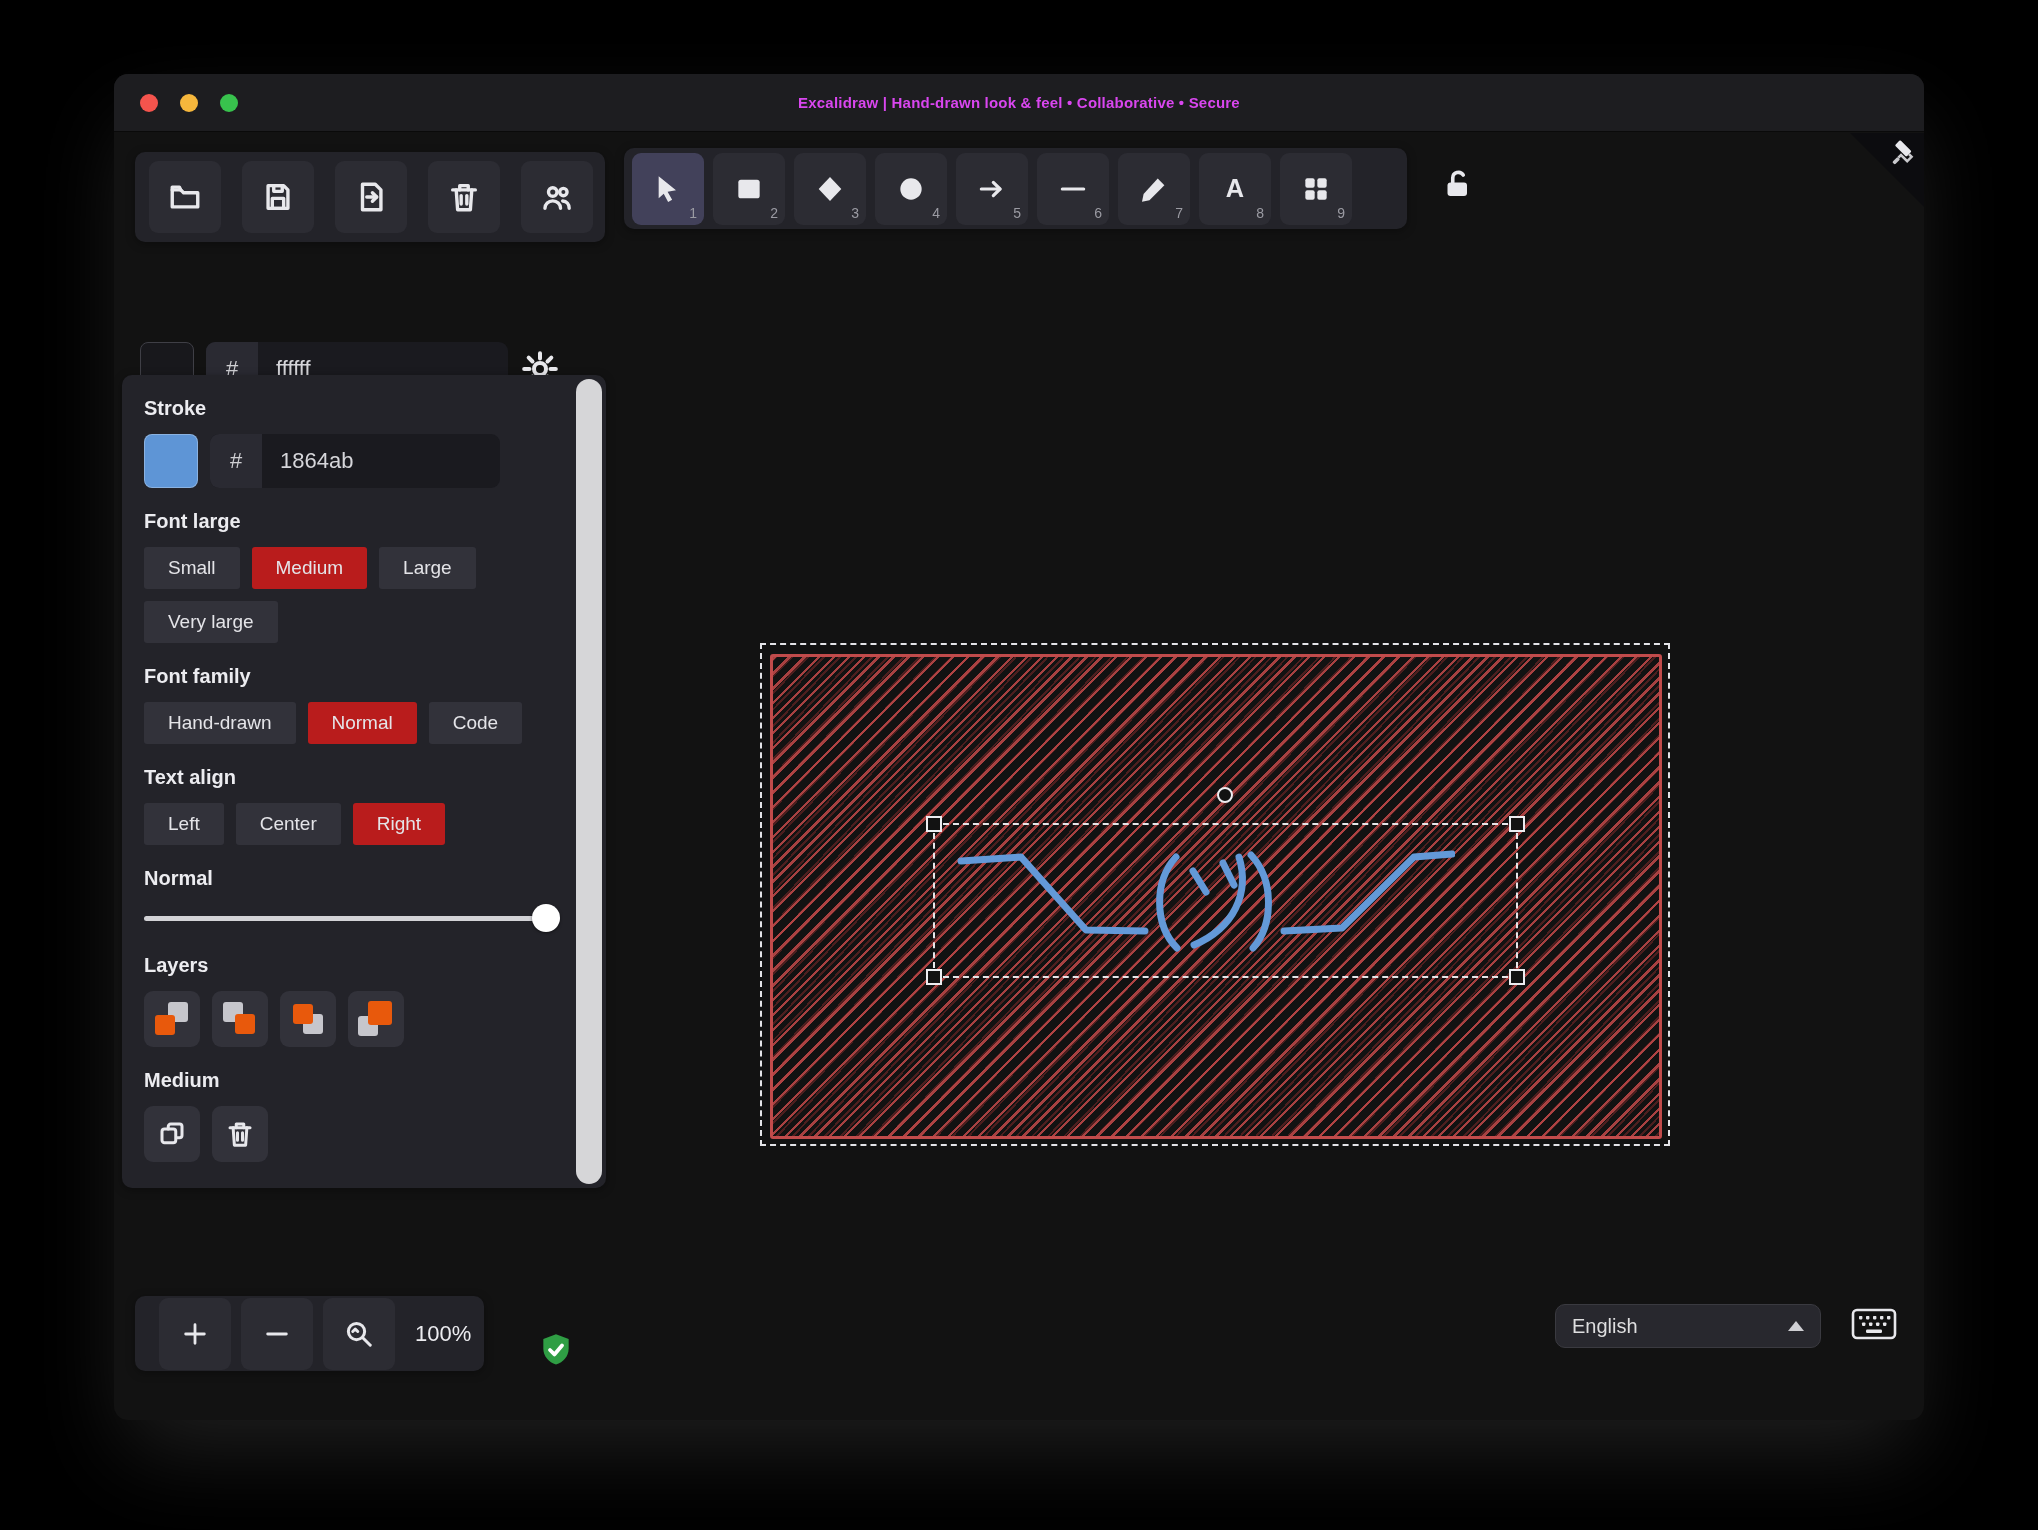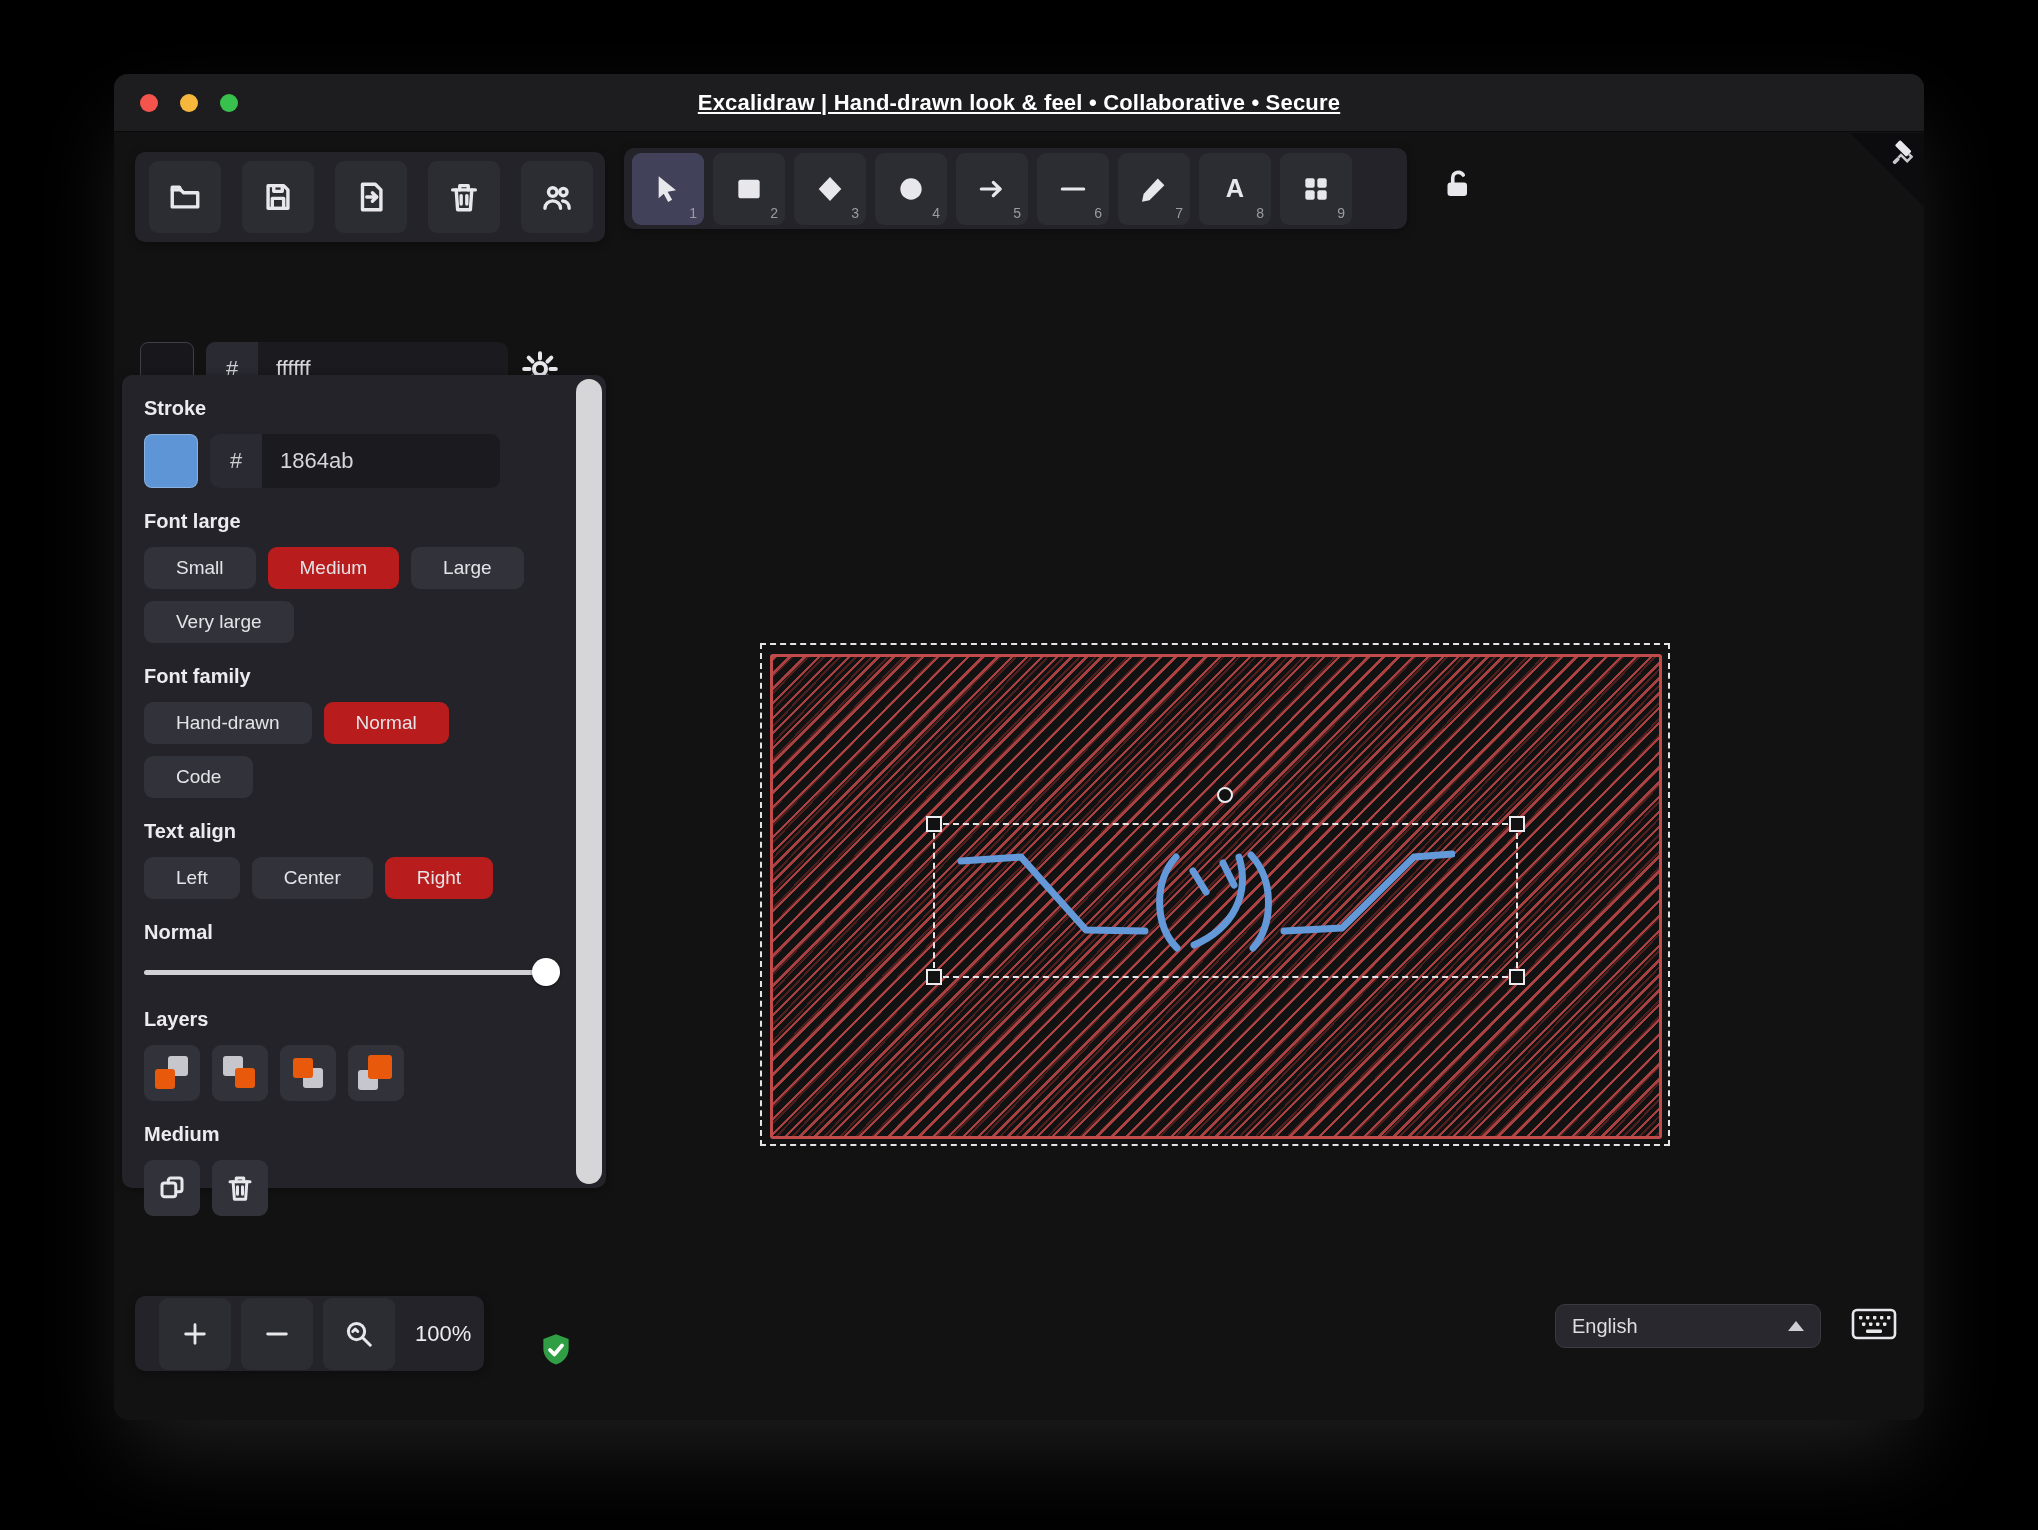--- a/index.html
+++ b/index.html
@@ -17,21 +17,21 @@
   }
   
   .titlebar {
     position:absolute; left:0; top:0; right:0; height:58px;
     background:#1d1d20; border-bottom:1px solid #0a0a0a;
     display:flex; align-items:center; justify-content:center; z-index:7;
   }
   .traffic { position:absolute; left:26px; top:50%; transform:translateY(-50%); display:flex; gap:22px; }
   .light { width:18px; height:18px; border-radius:50%; }
   .light.red { background:#f5544d; } .light.yellow { background:#f6b73c; } .light.green { background:#38c24d; }
-  .title-text { color:#ffffff; font-weight:700; font-size:22px; letter-spacing:.2px;text-decoration:underline; }
+  .title-text { color:#d946ef; font-weight:700; font-size:15px; letter-spacing:.2px; }
   
   .corner-ribbon {
     position:absolute; right:0; top:59px; width:74px; height:74px; z-index:8;
     background:#0c0c0f; clip-path:polygon(0 0, 100% 0, 100% 100%);
   }
   .corner-ribbon svg { position:absolute; right:8px; top:7px; transform:rotate(45deg); }
   
   .island { position:absolute; background:#232329; border-radius:10px; z-index:5; box-shadow:0 2px 10px rgba(0,0,0,.35); }
   .tile {
     width:72px; height:72px; background:#2c2c33; border-radius:9px;
@@ -51,22 +51,22 @@
   .hexpill input {
     width:250px; background:transparent; border:none; outline:none;
     color:#d6d6da; font-size:22px; padding:0 18px; font-family:"Liberation Sans", sans-serif;
   }
   
   .props { left:8px; top:301px; width:484px; height:813px; padding:22px 56px 22px 22px; }
   .sec-label { color:#ececf0; font-size:20px; font-weight:600; margin:22px 0 14px 0; }
   .sec-label.first { margin-top:0; }
   .btn-row { display:flex; flex-wrap:wrap; gap:12px; }
   .opt {
-    background:#32323a; color:#e4e4e8; font-size:19px; padding:10px 32px;
-    border-radius:9px; white-space:nowrap;
+    background:#32323a; color:#e4e4e8; font-size:19px; padding:10px 24px;
+    border-radius:3px; white-space:nowrap;
   }
   .opt.sel { background:#b91c1c; }
   .slider { position:relative; width:416px; height:28px; margin-top:10px; }
   .slider .track { position:absolute; left:0; right:0; top:12px; height:5px; background:#d2d2d6; border-radius:3px; }
   .slider .thumb { position:absolute; right:0; top:0; width:28px; height:28px; border-radius:50%; background:#fff; box-shadow:0 1px 3px rgba(0,0,0,.5); }
   .mini-tile { width:56px; height:56px; background:#32323a; border-radius:9px; position:relative; flex:0 0 auto; display:flex; align-items:center; justify-content:center; }
   .sq { position:absolute; width:20px; height:20px; border-radius:3px; }
   .sq.gray { background:#c6c6cc; }
   .sq.orange { background:#e8590c; }
   .panel-scrollbar { position:absolute; right:4px; top:4px; bottom:4px; width:26px; background:#d6d6d8; border-radius:13px; }

